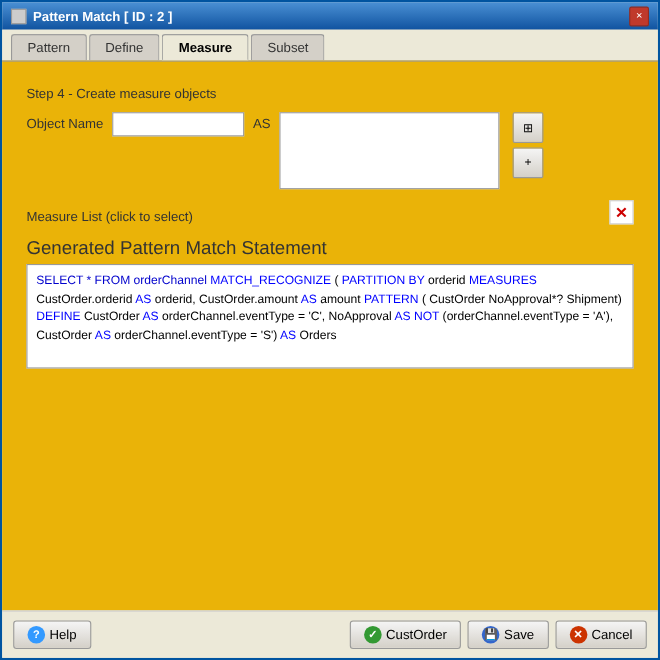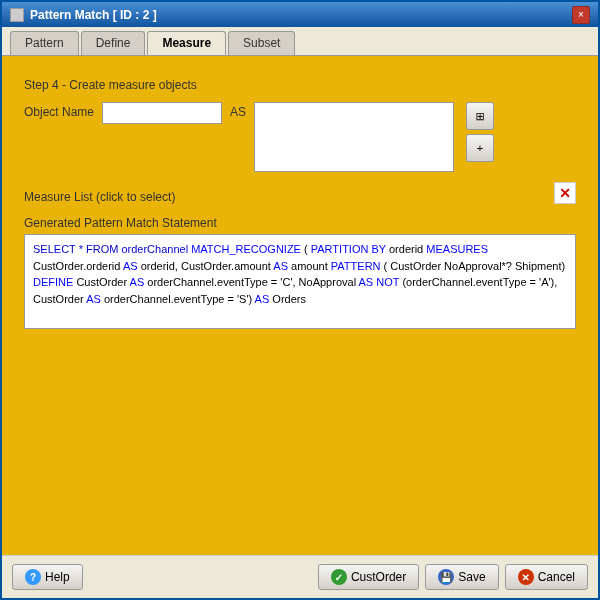--- a/index.html
+++ b/index.html
@@ -209,21 +209,21 @@
     }
     .empty-row {
       height: 22px;
       border-bottom: 1px solid #e0e0e0;
     }
     .generated-section {
       margin-top: 8px;
       flex-shrink: 0;
     }
     .generated-label {
-      font-size: 12px;
+      font-size: 17px;
       color: #333;
       margin-bottom: 4px;
     }
     .generated-box {
       border: 1px solid #999;
       background: white;
       padding: 6px 8px;
       font-size: 11px;
       line-height: 1.5;
       height: 95px;

